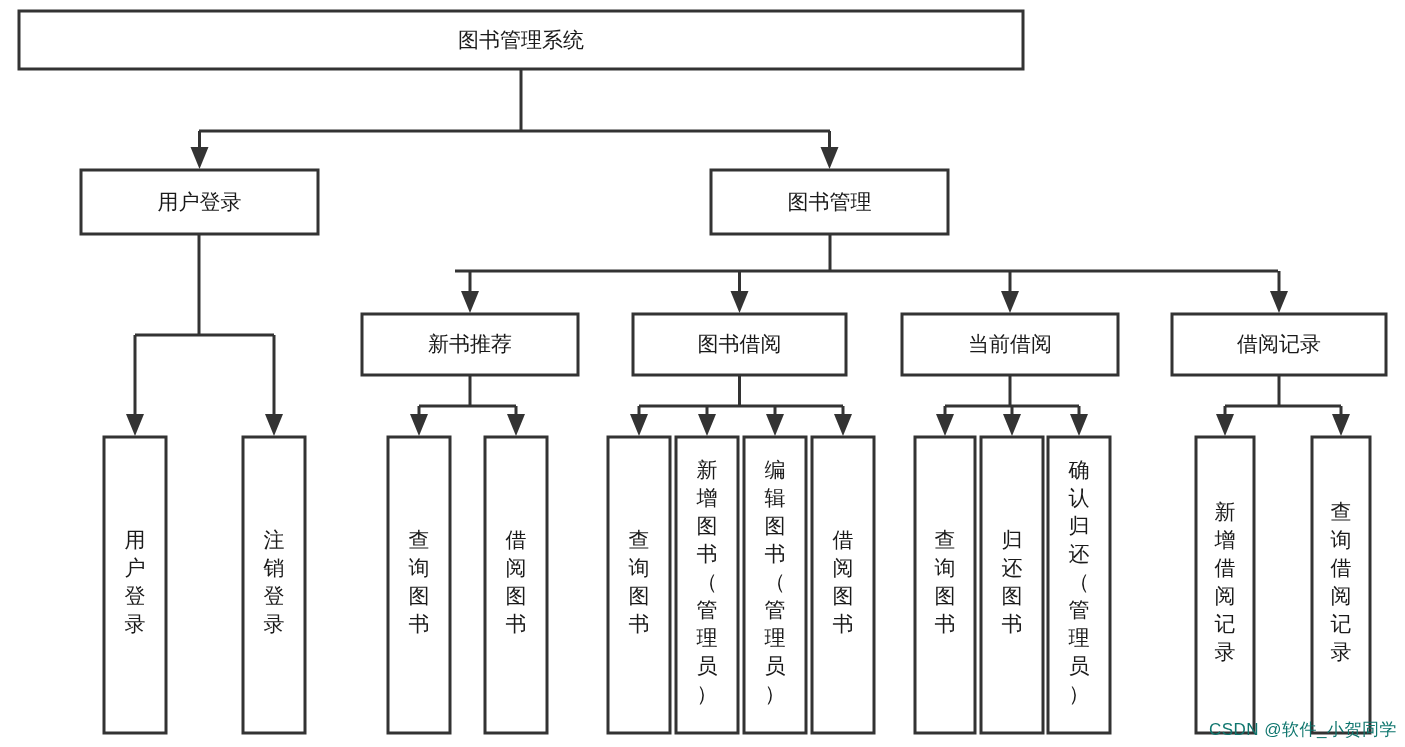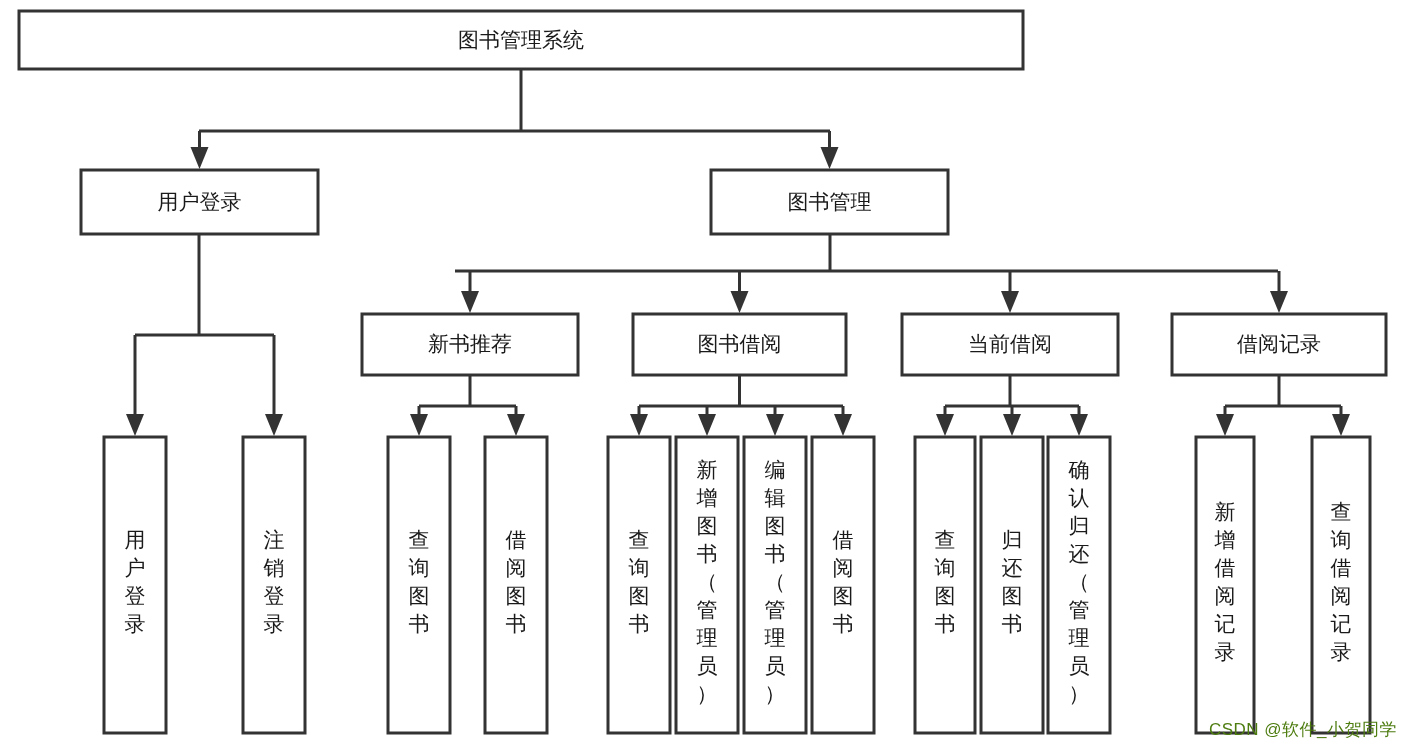--- a/index.html
+++ b/index.html
@@ -22,21 +22,21 @@
   .node-label-v{
     font-family:"Liberation Sans","DejaVu Sans",sans-serif;
     font-size:21px;fill:#1a1a1a;
     text-anchor:middle;
   }
   .watermark{
     position:absolute;
     right:8px;bottom:6px;
     font-family:"Liberation Sans","DejaVu Sans",sans-serif;
     font-size:17px;
-    color:#4d7c0f;
+    color:#0f766e;
     white-space:nowrap;
     letter-spacing:0.5px;
   }
 </style>
 </head>
 <body>
 
 <div id="diagram-root">
   <svg class="canvas" viewBox="0 0 1405 747" xmlns="http://www.w3.org/2000/svg">
     <g id="connectors-layer">

